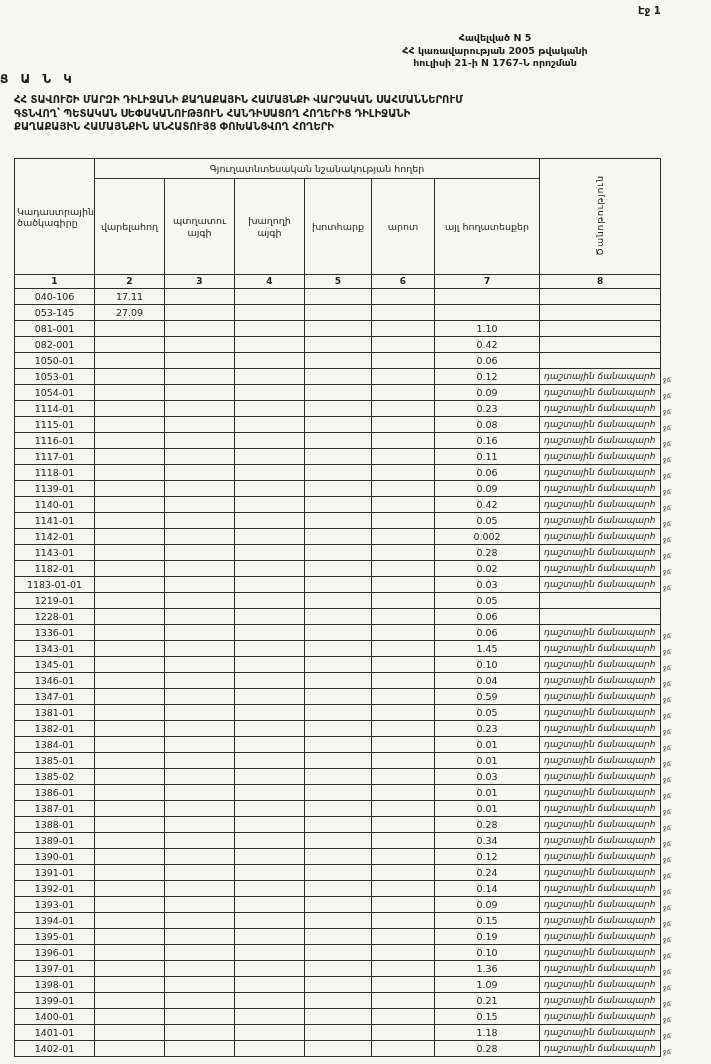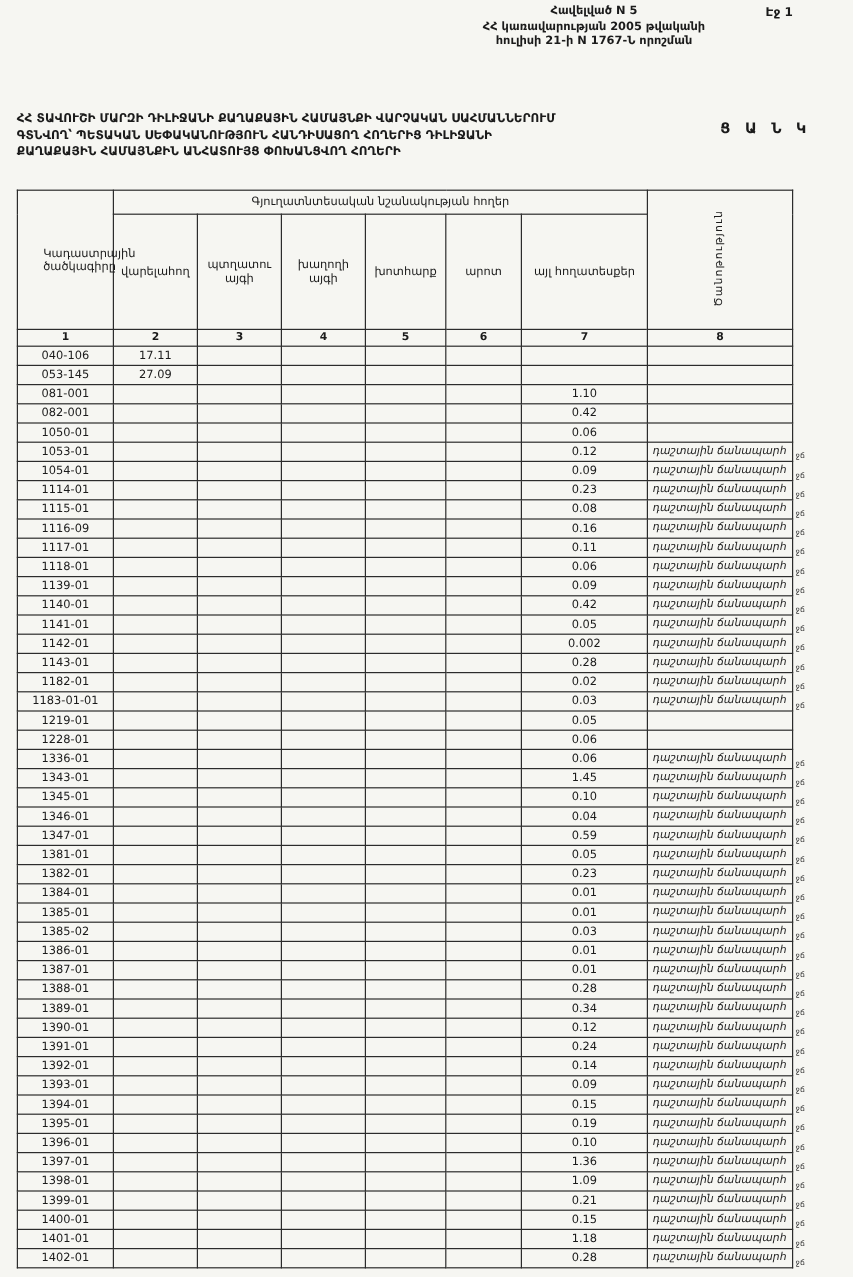--- a/index.html
+++ b/index.html
@@ -10,26 +10,26 @@
     background:#f6f6f2;
     font-family:"DejaVu Sans", sans-serif;
     color:#1b1b1b;
     overflow:hidden;
   }
   .page-number {
     position:absolute; top:5px; left:638px;
     font-size:10px; font-weight:bold;
   }
   .appendix {
-    position:absolute; top:4px; left:330px; width:330px;
+    position:absolute; top:32px; left:330px; width:330px;
     text-align:center; font-size:9.5px; font-weight:bold; line-height:12.5px;
   }
   .doc-title {
     position:absolute; top:72px; left:0; width:676px;
-    text-align:right; font-size:12px; font-weight:bold; letter-spacing:4px;margin-top:28px;
+    text-align:left; font-size:12px; font-weight:bold; letter-spacing:4px;
   }
   .doc-subtitle {
     position:absolute; top:93px; left:14px; width:650px;
     font-size:10px; font-weight:bold; line-height:13.5px;
   }
   table.land {
     position:absolute; top:158px; left:14px;
     border-collapse:collapse; table-layout:fixed;
     width:646px;
   }
@@ -37,21 +37,21 @@
     border:1px solid #2c2c2c;
     font-weight:normal;
     vertical-align:middle;
   }
   thead tr.grouprow th { height:20px; font-size:9.5px; }
   thead tr.subrow th {
     height:96px; font-size:9.5px; text-align:center;
     padding:2px; line-height:12px;
   }
   th.cad-h {
-    font-size:8.5px; text-align:left; padding-left:21px; line-height:11px;
+    font-size:8.5px; text-align:left; padding-left:2px; line-height:11px;
   }
   th.note-h { text-align:center; }
   th.note-h .vert {
     display:inline-block;
     writing-mode:vertical-rl;
     transform:rotate(180deg);
     font-size:9px;
     letter-spacing:1px;
   }
   thead tr.numrow th {
@@ -212,21 +212,21 @@
         <td class="c0">1115-01</td>
         <td class="c1"></td>
         <td class="c2"></td>
         <td class="c3"></td>
         <td class="c4"></td>
         <td class="c5"></td>
         <td class="c6">0.08</td>
         <td class="c7">դաշտային ճանապարհ</td>
       </tr>
       <tr>
-        <td class="c0">1116-09</td>
+        <td class="c0">1116-01</td>
         <td class="c1"></td>
         <td class="c2"></td>
         <td class="c3"></td>
         <td class="c4"></td>
         <td class="c5"></td>
         <td class="c6">0.16</td>
         <td class="c7">դաշտային ճանապարհ</td>
       </tr>
       <tr>
         <td class="c0">1117-01</td>

